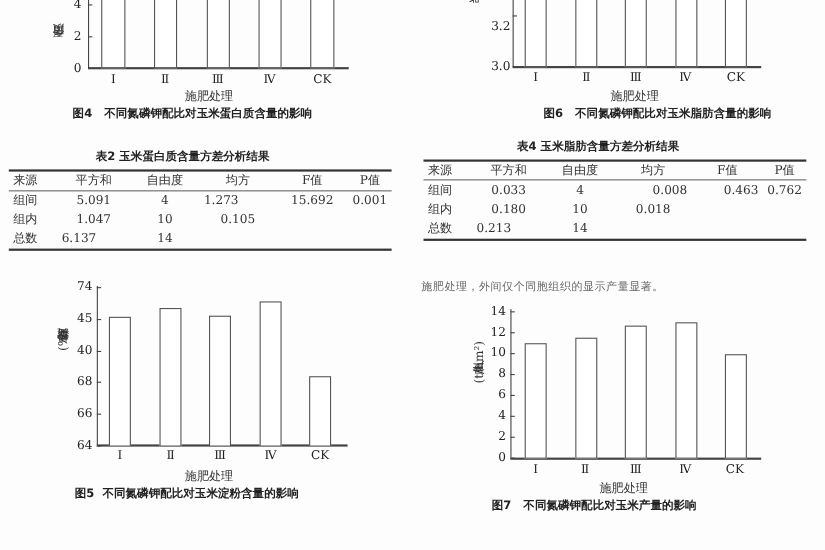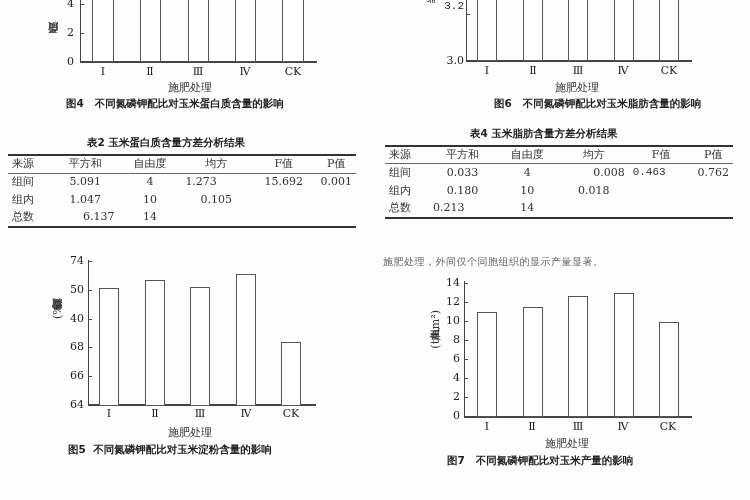--- a/index.html
+++ b/index.html
@@ -48,21 +48,21 @@
     <span>图4</span>&nbsp;&nbsp;&nbsp;<span>不同氮磷钾配比对玉米蛋白质含量的影响</span>
   </div>
 </div>
 
 <div>
   <div class="vtitle" style="left:426px; top:0; height:12px; overflow:hidden;">脂</div>
   <div class="axis abs" style="left:466px; top:0; width:1px; height:61px;"></div>
   <div class="axis abs" style="left:466px; top:60px; width:226px; height:1.5px;"></div>
   <div class="tick" style="left:466px; top:14px; width:4px; height:1px;"></div>
   <div class="ylab" style="left:434px; top:55px;">3.0</div>
-  <div class="ylab" style="left:434px; top:0;font-family:Liberation Mono, monospace;">3.2</div>
+  <div class="ylab" style="left:434px; top:18px;">3.2</div>
   <div class="bar" style="left:477px; top:-10px; width:20px; height:71px;"></div>
   <div class="bar" style="left:523px; top:-10px; width:20px; height:71px;"></div>
   <div class="bar" style="left:568px; top:-10px; width:20px; height:71px;"></div>
   <div class="bar" style="left:614px; top:-10px; width:20px; height:71px;"></div>
   <div class="bar" style="left:659px; top:-10px; width:20px; height:71px;"></div>
   <div class="xlab" style="left:467px; top:65px;">Ⅰ</div>
   <div class="xlab" style="left:513px; top:65px;">Ⅱ</div>
   <div class="xlab" style="left:558px; top:65px;">Ⅲ</div>
   <div class="xlab" style="left:603px; top:65px;">Ⅳ</div>
   <div class="xlab" style="left:649px; top:65px;">CK</div>
@@ -98,21 +98,21 @@
     <tr>
       <td>组内</td>
       <td style="text-align:center;">1.047</td>
       <td style="text-align:center;">10</td>
       <td style="text-align:center;">0.105</td>
       <td style="text-align:center;"></td>
       <td style="text-align:center;"></td>
     </tr>
     <tr>
       <td>总数</td>
-      <td style="text-align:right;">6.137</td>
+      <td style="text-align:left;">6.137</td>
       <td style="text-align:center;">14</td>
       <td style="text-align:center;"></td>
       <td style="text-align:center;"></td>
       <td style="text-align:center;"></td>
     </tr>
   </tbody>
     </table>
 </div>
 
 <div>
@@ -128,21 +128,21 @@
       <td style="width:58px; text-align:center;">自由度</td>
       <td style="width:66px; text-align:center;">均方</td>
       <td style="width:60px; text-align:center;">F值</td>
       <td style="text-align:center;">P值</td>
     </tr>
     <tr style="height:19px;">
       <td>组间</td>
       <td style="text-align:center;">0.033</td>
       <td style="text-align:center;">4</td>
       <td style="text-align:right;">0.008</td>
-      <td style="text-align:left;font-family:Liberation Mono, monospace;">0.463</td>
+      <td style="text-align:right;">0.463</td>
       <td style="text-align:center;">0.762</td>
     </tr>
     <tr>
       <td>组内</td>
       <td style="text-align:center;">0.180</td>
       <td style="text-align:center;">10</td>
       <td style="text-align:center;">0.018</td>
       <td style="text-align:center;"></td>
       <td style="text-align:center;"></td>
     </tr>
@@ -165,21 +165,21 @@
   <div id="fig5-ticks">
       <div class="tick" style="left: 88px; top: 405px; width: 4px; height: 1px;"></div>
       <div class="ylab" style="left: 54px; top: 399px;">64</div>
       <div class="tick" style="left: 88px; top: 376.2px; width: 4px; height: 1px;"></div>
       <div class="ylab" style="left: 54px; top: 370.2px;">66</div>
       <div class="tick" style="left: 88px; top: 347.4px; width: 4px; height: 1px;"></div>
       <div class="ylab" style="left: 54px; top: 341.4px;">68</div>
       <div class="tick" style="left: 88px; top: 318.6px; width: 4px; height: 1px;"></div>
       <div class="ylab" style="left: 54px; top: 312.6px;">40</div>
       <div class="tick" style="left: 88px; top: 289.8px; width: 4px; height: 1px;"></div>
-      <div class="ylab" style="left: 54px; top: 283.8px;">50</div>
+      <div class="ylab" style="left: 54px; top: 283.8px;">45</div>
       <div class="tick" style="left: 88px; top: 261px; width: 4px; height: 1px;"></div>
       <div class="ylab" style="left: 54px; top: 255px;">74</div>
     </div>
   <div id="fig5-bars">
       <div class="bar" style="left: 99px; top: 288.36px; width: 20px; height: 117.64px;"></div>
       <div class="bar" style="left: 145px; top: 279.72px; width: 20px; height: 126.28px;"></div>
       <div class="bar" style="left: 190px; top: 286.92px; width: 20px; height: 119.08px;"></div>
       <div class="bar" style="left: 236px; top: 273.96px; width: 20px; height: 132.04px;"></div>
       <div class="bar" style="left: 281px; top: 341.64px; width: 20px; height: 64.36px;"></div>
     </div>

